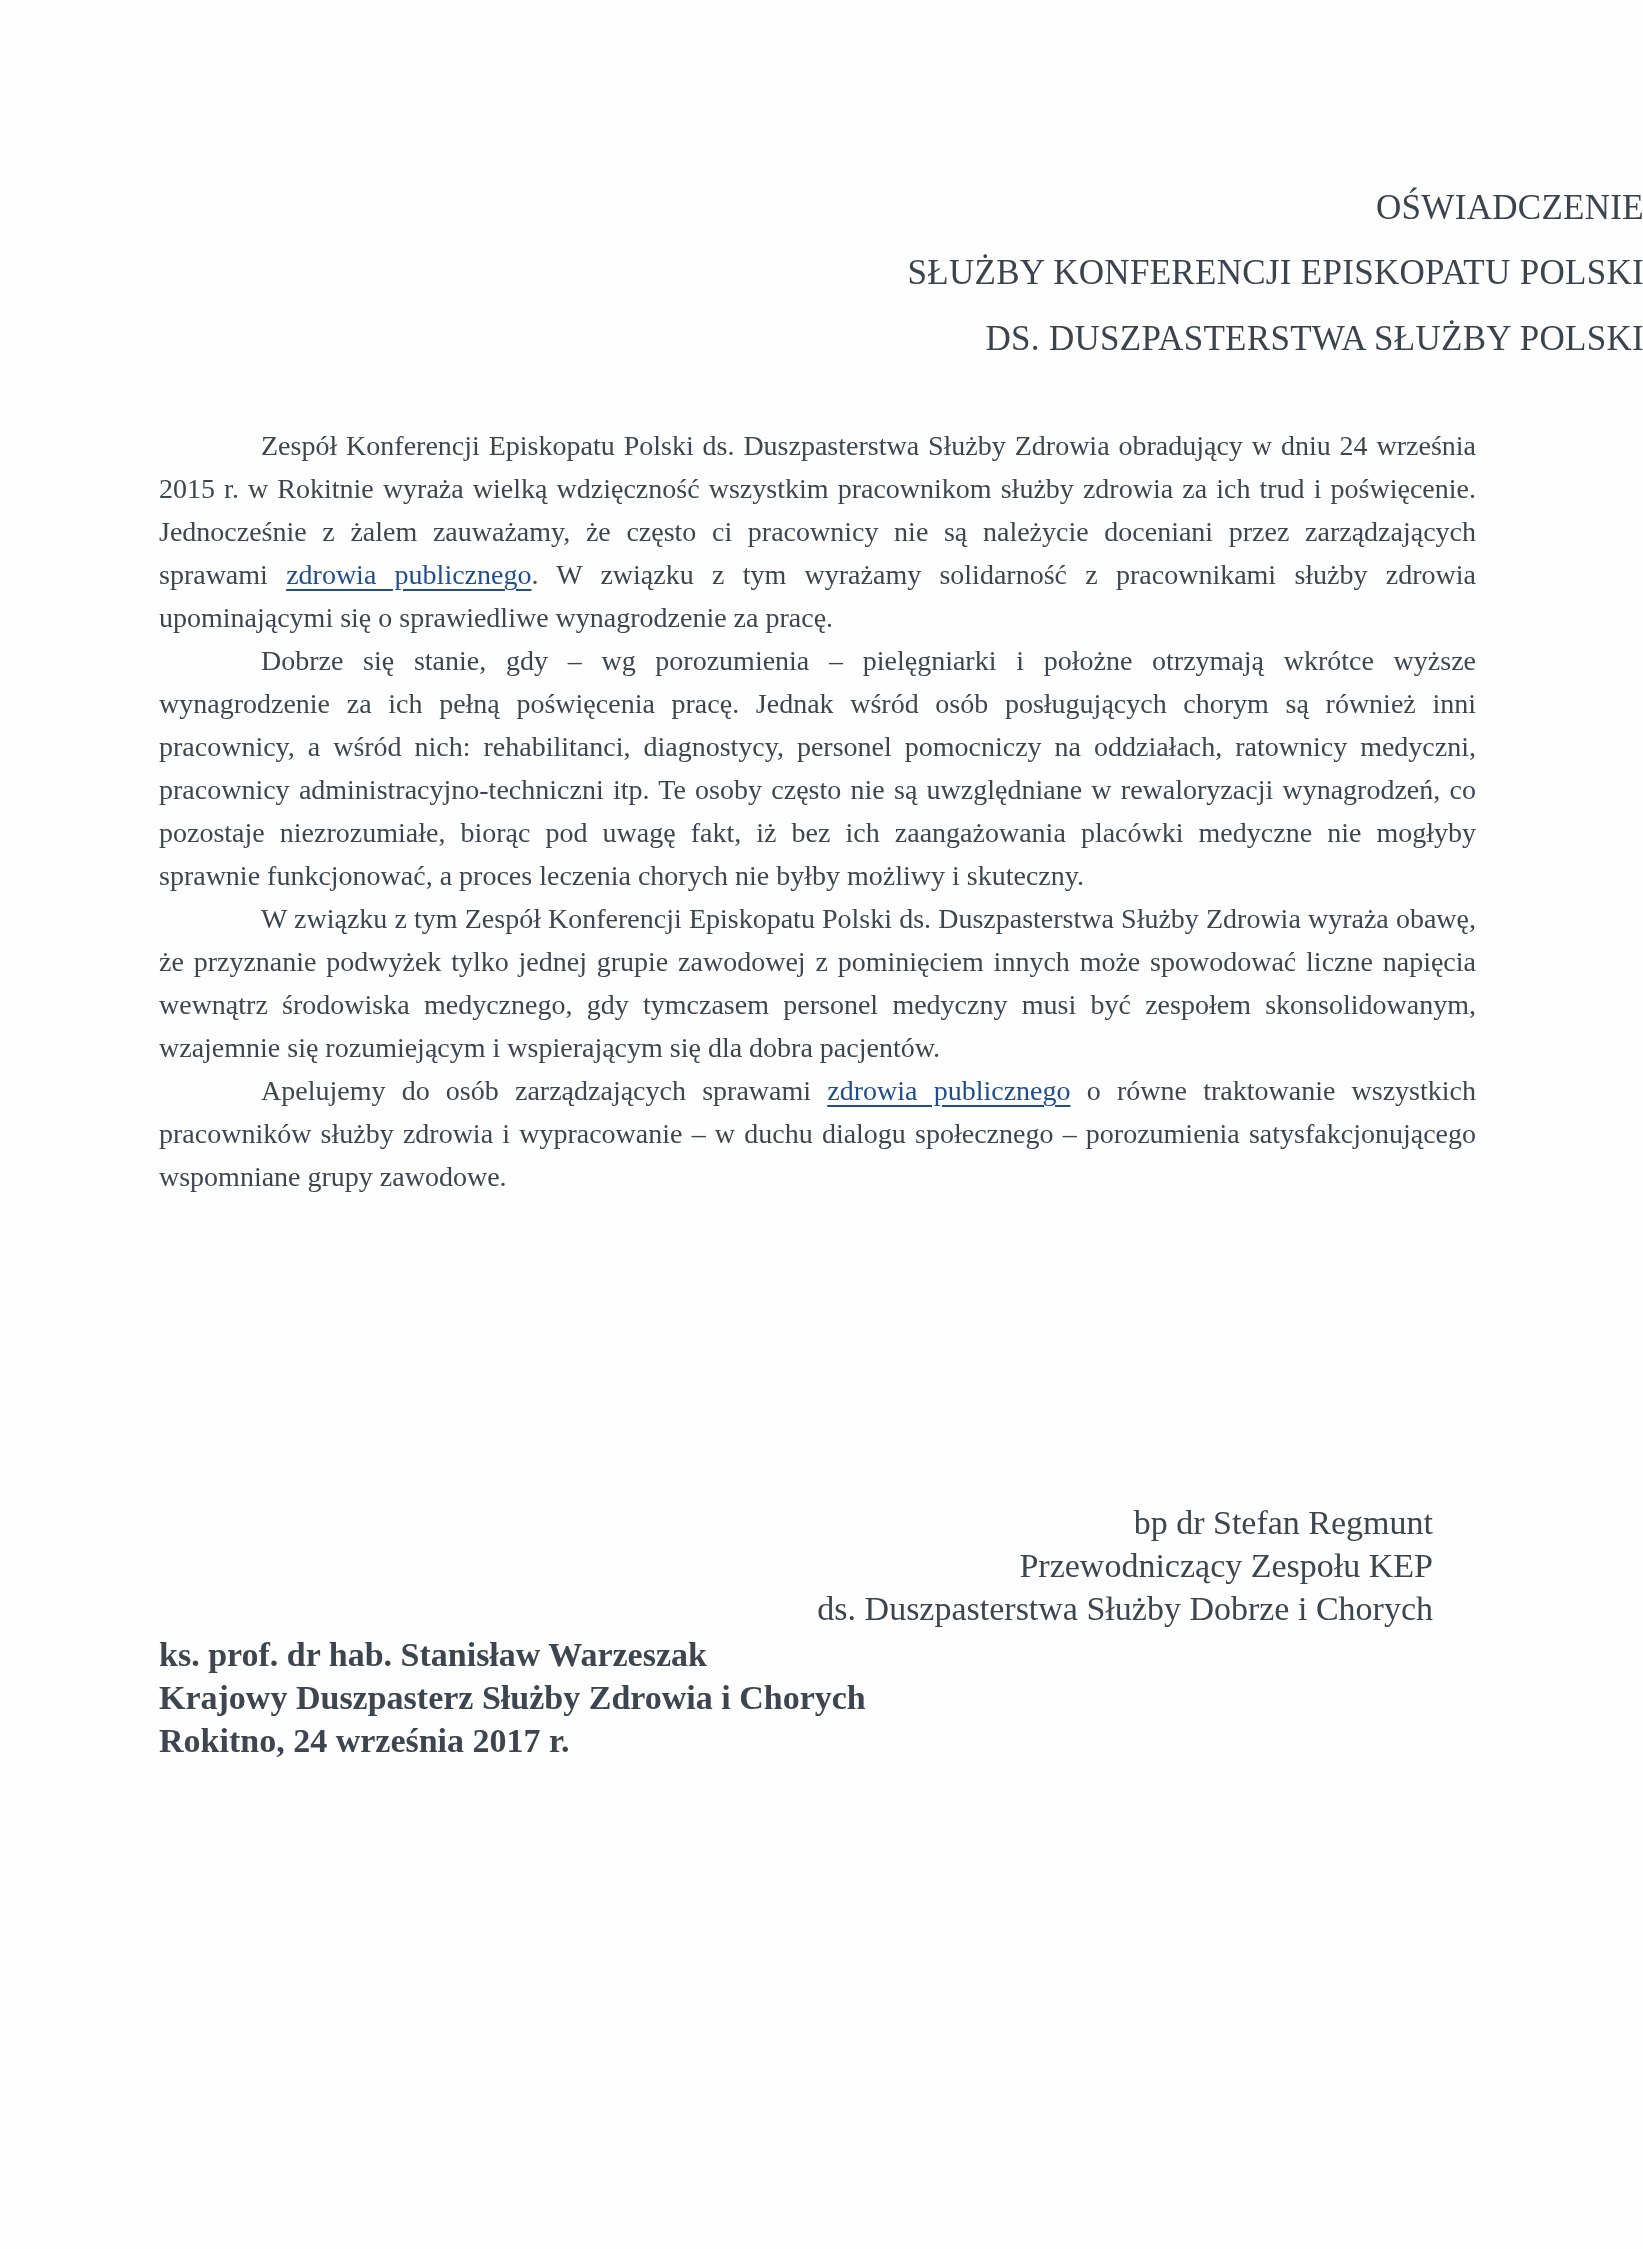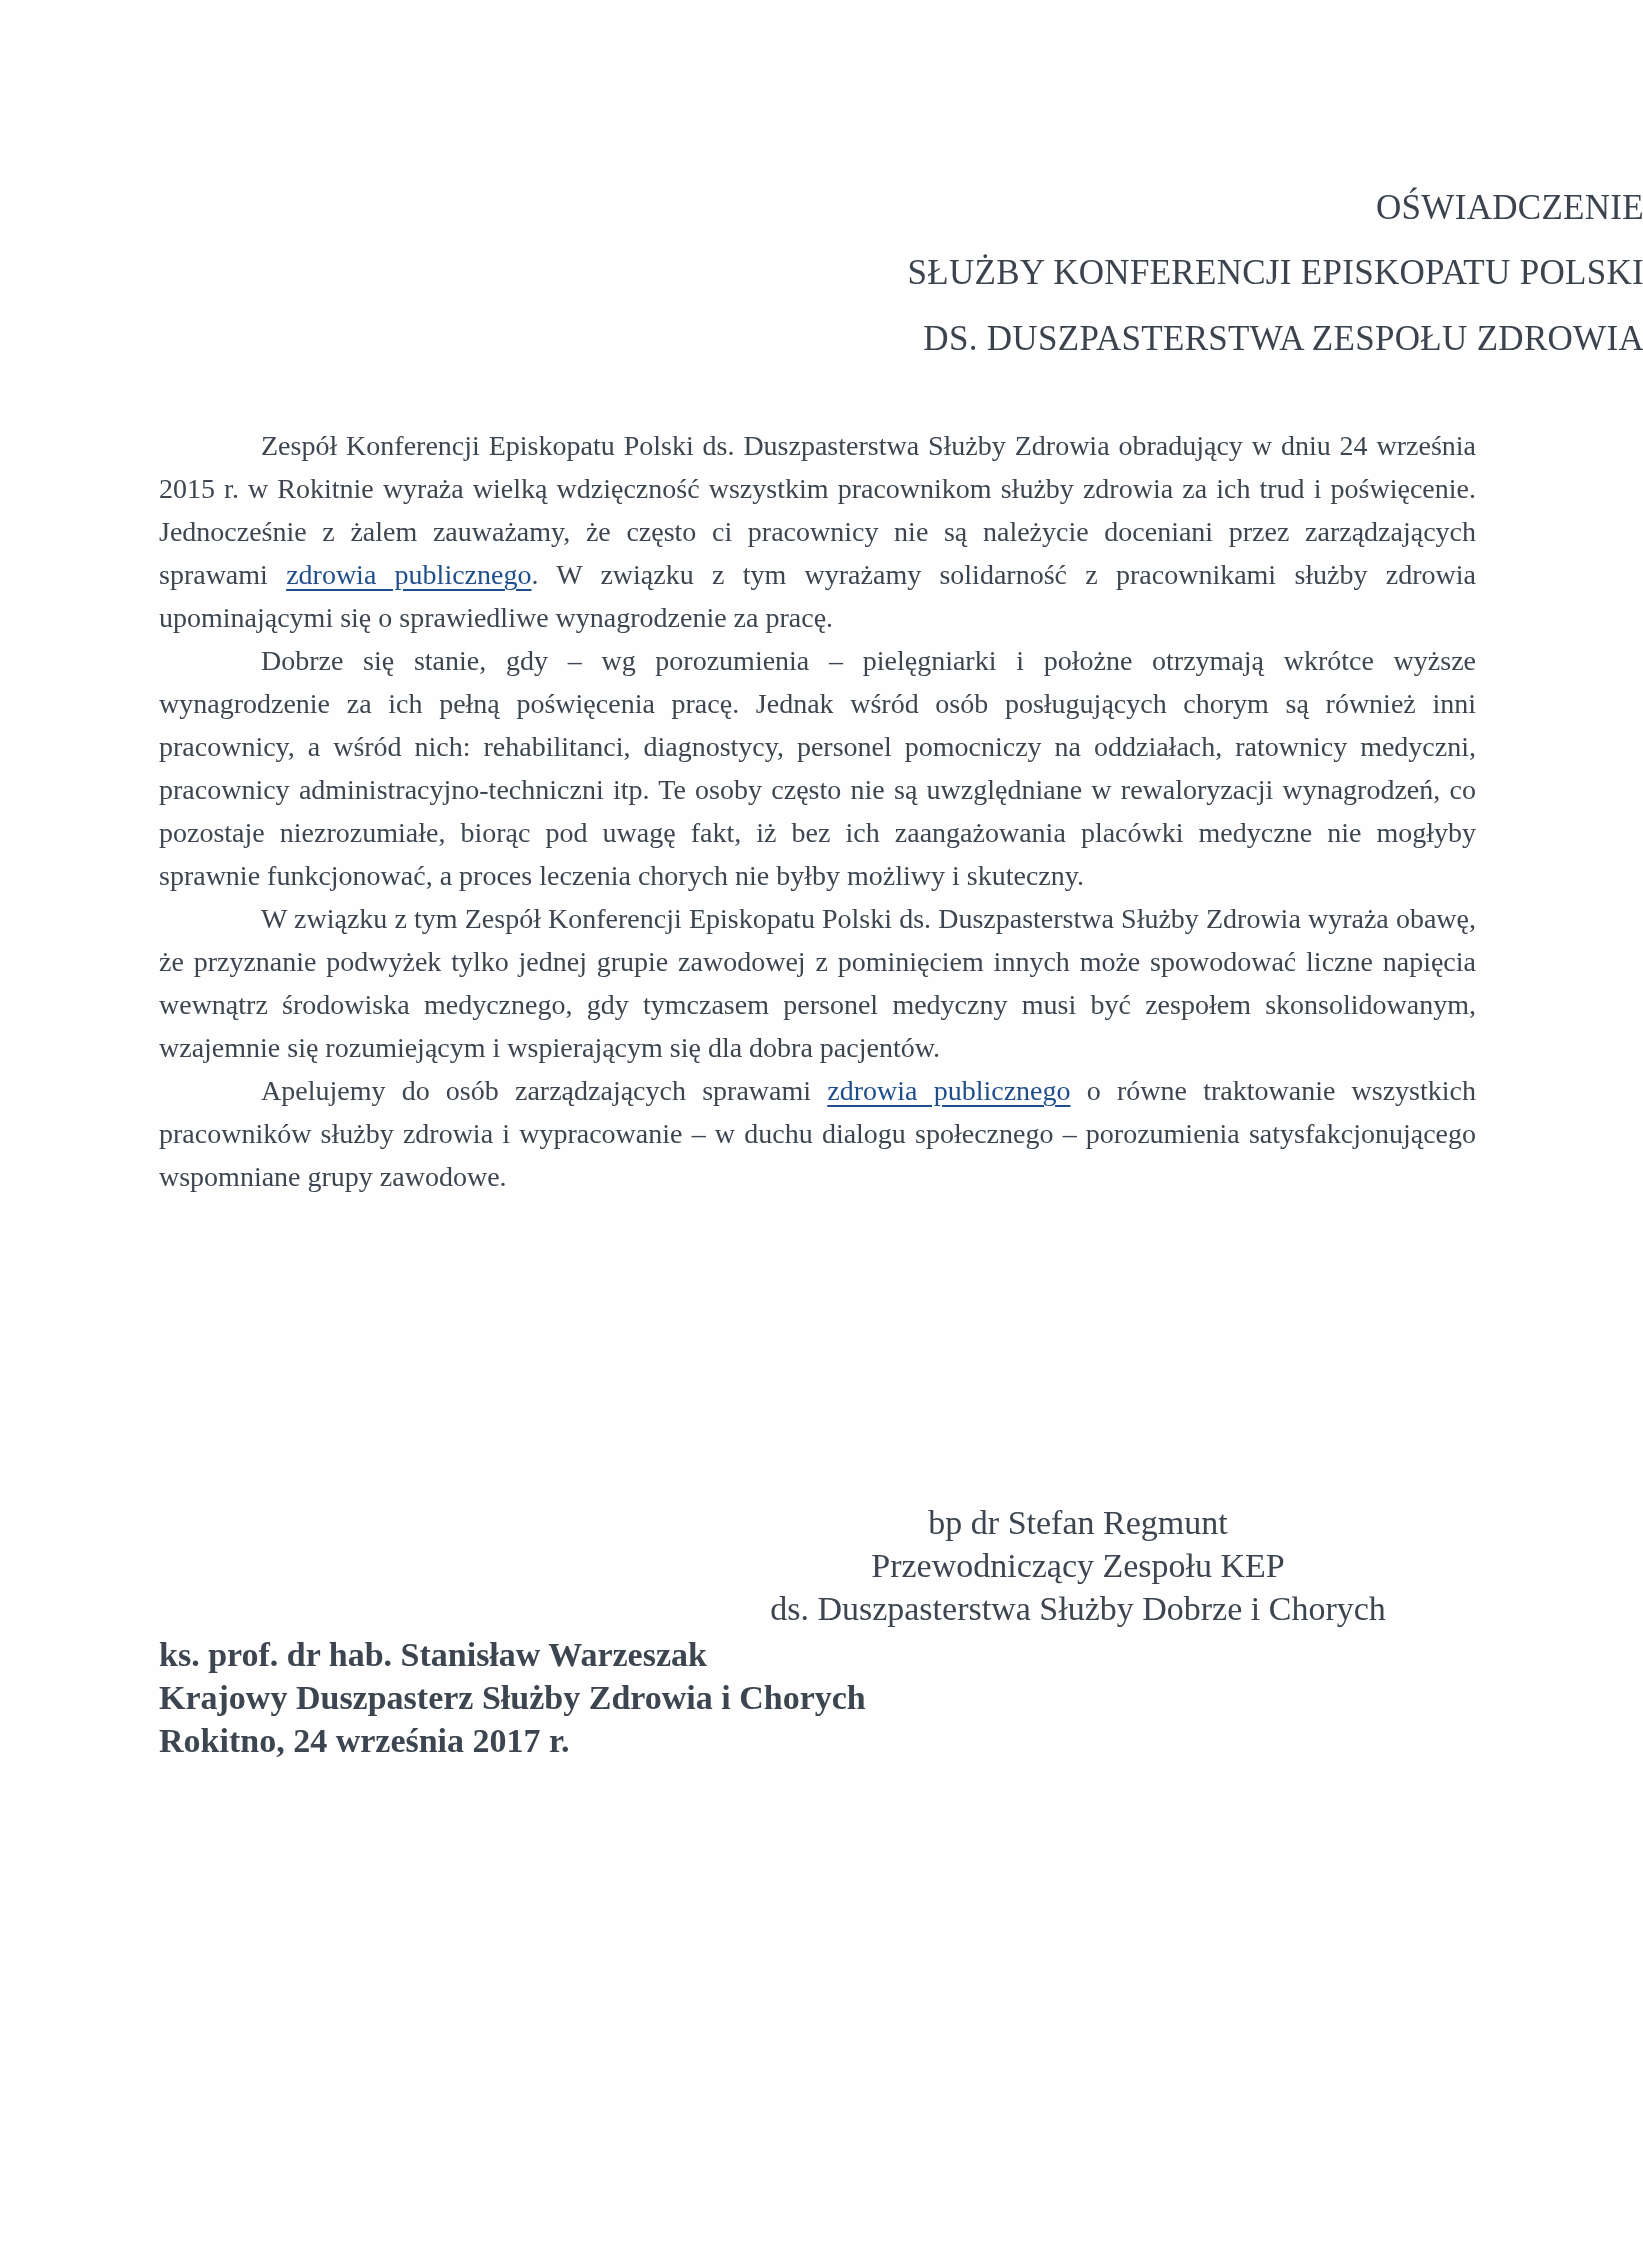--- a/index.html
+++ b/index.html
@@ -33,30 +33,30 @@
   }
   .sig-line { display: block; white-space: nowrap; }
 </style>
 </head>
 <body>
 
 <div class="page">
 
   <div class="title t1">OŚWIADCZENIE</div>
   <div class="title t2">SŁUŻBY KONFERENCJI EPISKOPATU POLSKI</div>
-  <div class="title t3">DS. DUSZPASTERSTWA ZESPOŁU ZDROWIA</div>
+  <div class="title t3">DS. DUSZPASTERSTWA SŁUŻBY POLSKI</div>
 
   <div class="body-text" style="top:424px;">
     <p class="para"><span>Zespół Konferencji Episkopatu Polski ds. Duszpasterstwa Służby Zdrowia obradujący w dniu 24 września 2015 r. w Rokitnie wyraża wielką wdzięczność wszystkim pracownikom służby zdrowia za ich trud i poświęcenie. Jednocześnie z żalem zauważamy, że często ci pracownicy nie są należycie doceniani przez zarządzających sprawami </span><a class="link">zdrowia publicznego</a><span>. W związku z tym wyrażamy solidarność z pracownikami służby zdrowia upominającymi się o sprawiedliwe wynagrodzenie za pracę.</span></p>
     <p class="para">Dobrze się stanie, gdy – wg porozumienia – pielęgniarki i położne otrzymają wkrótce wyższe wynagrodzenie za ich pełną poświęcenia pracę. Jednak wśród osób posługujących chorym są również inni pracownicy, a wśród nich: rehabilitanci, diagnostycy, personel pomocniczy na oddziałach, ratownicy medyczni, pracownicy administracyjno-techniczni itp. Te osoby często nie są uwzględniane w rewaloryzacji wynagrodzeń, co pozostaje niezrozumiałe, biorąc pod uwagę fakt, iż bez ich zaangażowania placówki medyczne nie mogłyby sprawnie funkcjonować, a proces leczenia chorych nie byłby możliwy i skuteczny.</p>
     <p class="para">W związku z tym Zespół Konferencji Episkopatu Polski ds. Duszpasterstwa Służby Zdrowia wyraża obawę, że przyznanie podwyżek tylko jednej grupie zawodowej z pominięciem innych może spowodować liczne napięcia wewnątrz środowiska medycznego, gdy tymczasem personel medyczny musi być zespołem skonsolidowanym, wzajemnie się rozumiejącym i wspierającym się dla dobra pacjentów.</p>
     <p class="para"><span>Apelujemy do osób zarządzających sprawami </span><a class="link">zdrowia publicznego</a><span> o równe traktowanie wszystkich pracowników służby zdrowia i wypracowanie – w duchu dialogu społecznego – porozumienia satysfakcjonującego wspomniane grupy zawodowe.</span></p>
   </div>
 
-  <div class="sig-right" style="top:1501px;">
+  <div class="sig-right" style="top:1501px;text-align:right;">
     <span class="sig-line">bp dr Stefan Regmunt</span>
     <span class="sig-line">Przewodniczący Zespołu KEP</span>
     <span class="sig-line">ds. Duszpasterstwa Służby Dobrze i Chorych</span>
   </div>
 
   <div class="sig-left" style="top:1633px;font-weight:bold;">
     <span class="sig-line">ks. prof. dr hab. Stanisław Warzeszak</span>
     <span class="sig-line">Krajowy Duszpasterz Służby Zdrowia i Chorych</span>
     <span class="sig-line">Rokitno, 24 września 2017 r.</span>
   </div>

